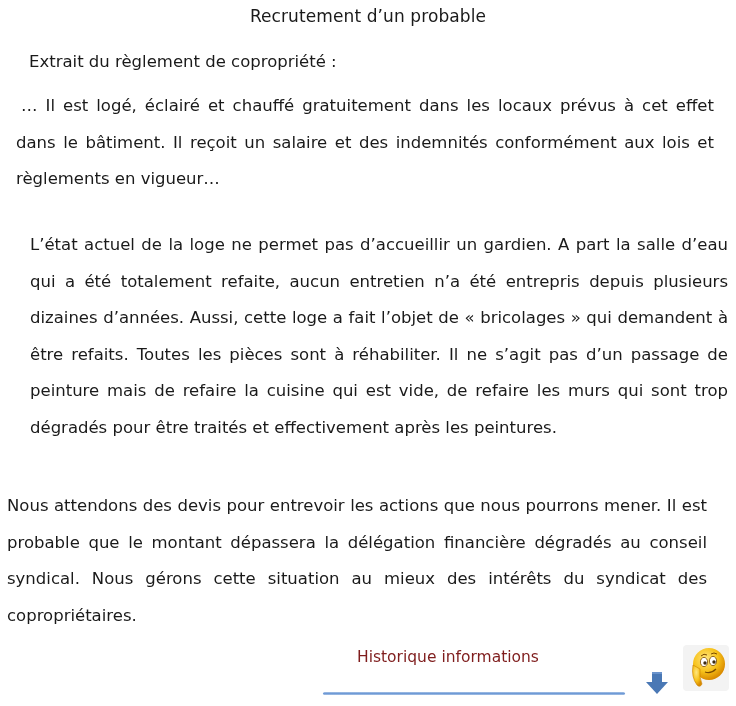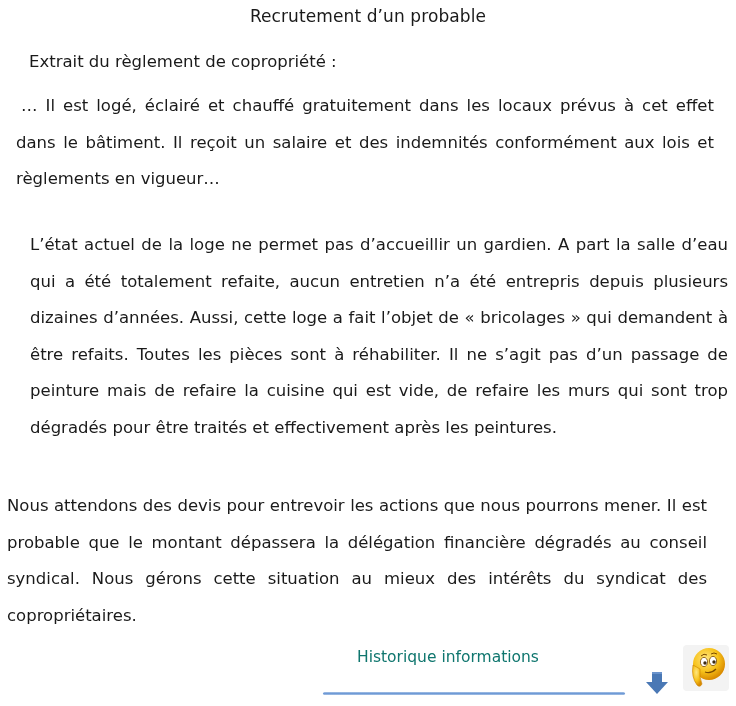--- a/index.html
+++ b/index.html
@@ -51,21 +51,21 @@
     .quotes {
       top: 488px;
       left: 7px;
       width: 700px;
     }
     .history-link {
       position: absolute;
       top: 648px;
       left: 357px;
       font-size: 15.5px;
-      color: #0f766e;
+      color: #7f1d1d;
       text-decoration: none;
       cursor: pointer;
     }
     .history-line {
       position: absolute;
       top: 692px;
       left: 323px;
       width: 302px;
       height: 3px;
       background: linear-gradient(to bottom, #a9c3e6, #6f9ad6, #a9c3e6);

